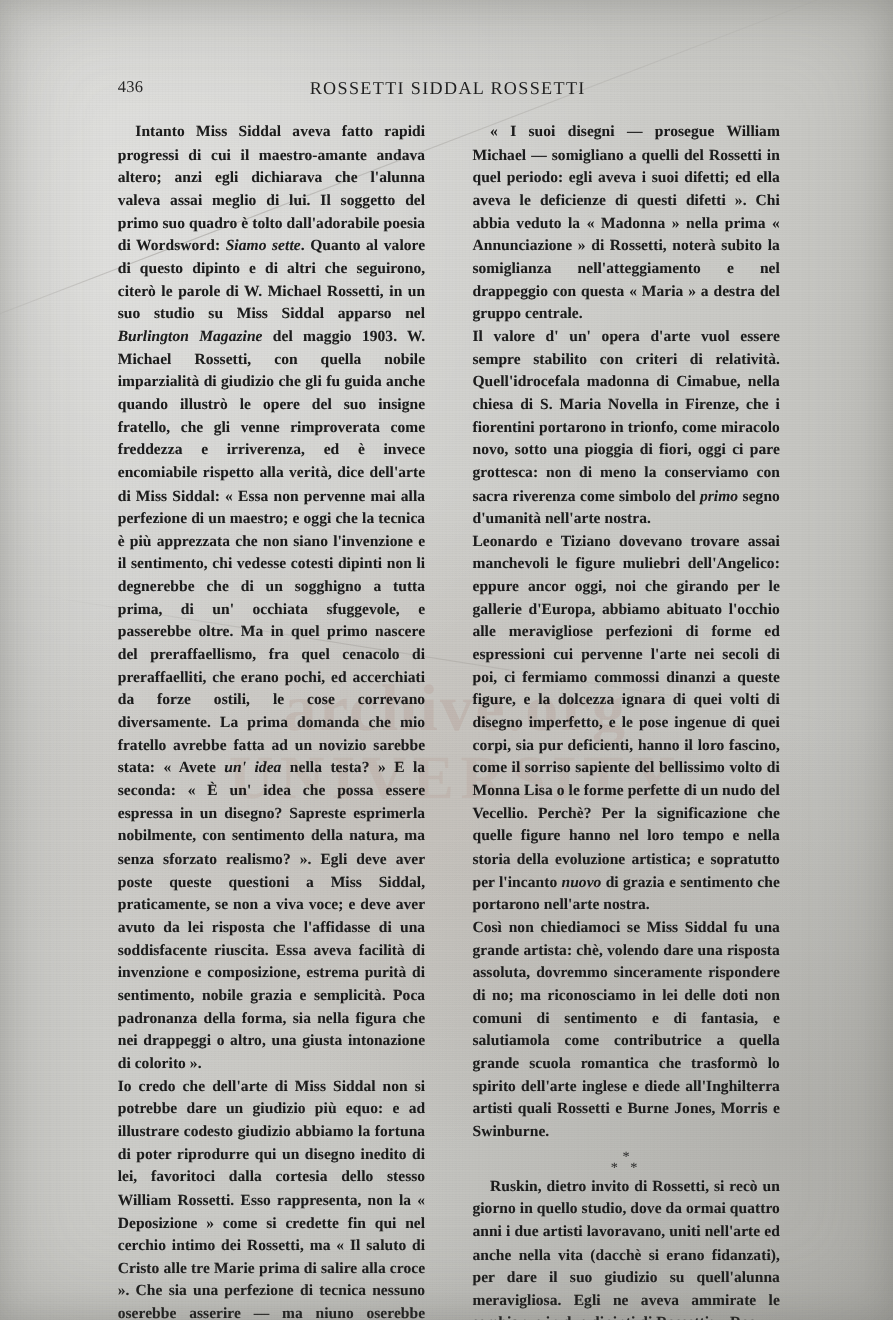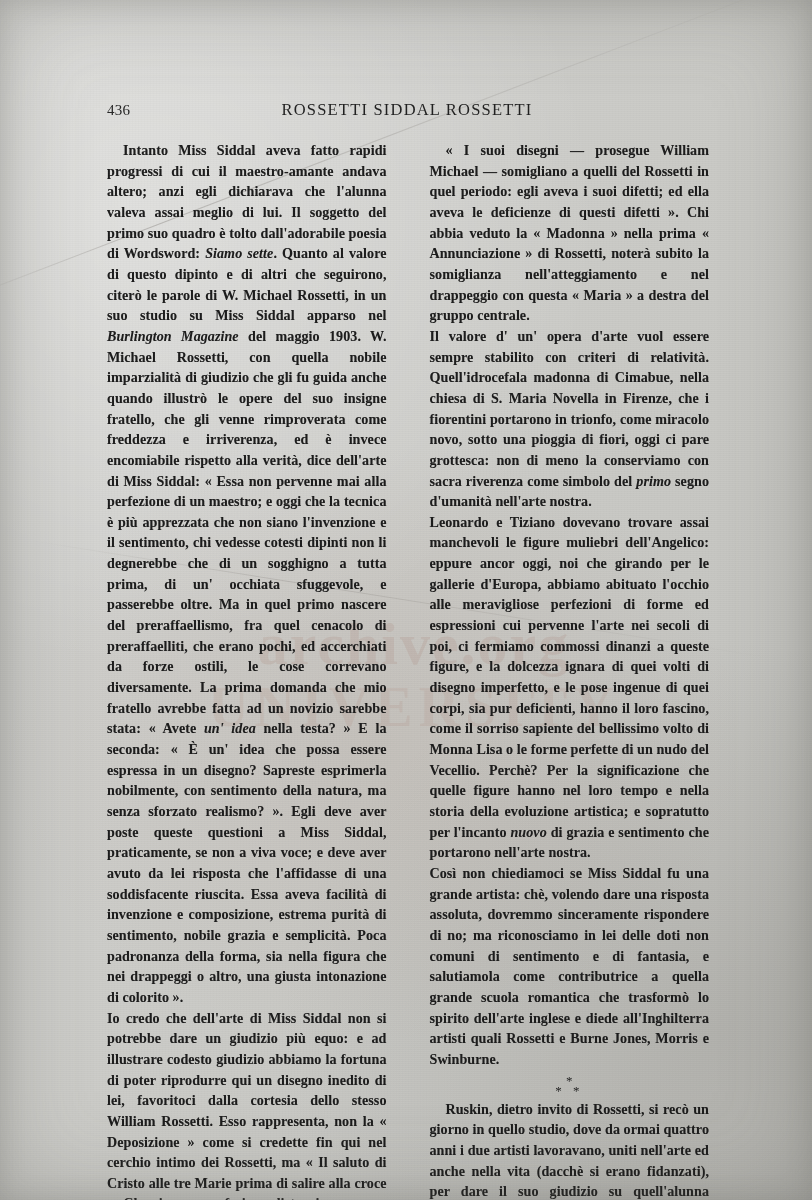--- a/index.html
+++ b/index.html
@@ -79,21 +79,20 @@
   .watermark .wm2 {
     display: block;
     font-size: 56px;
     letter-spacing: 6px;
     color: rgba(150,84,62,0.09);
   }
 
   .content {
     position: absolute;
     inset: 0;
-    margin-top: 30px;
   }
 
   
   .runhead {
     position: absolute;
     left: 107px;
     top: 70px;
     width: 600px;
     height: 22px;
   }

